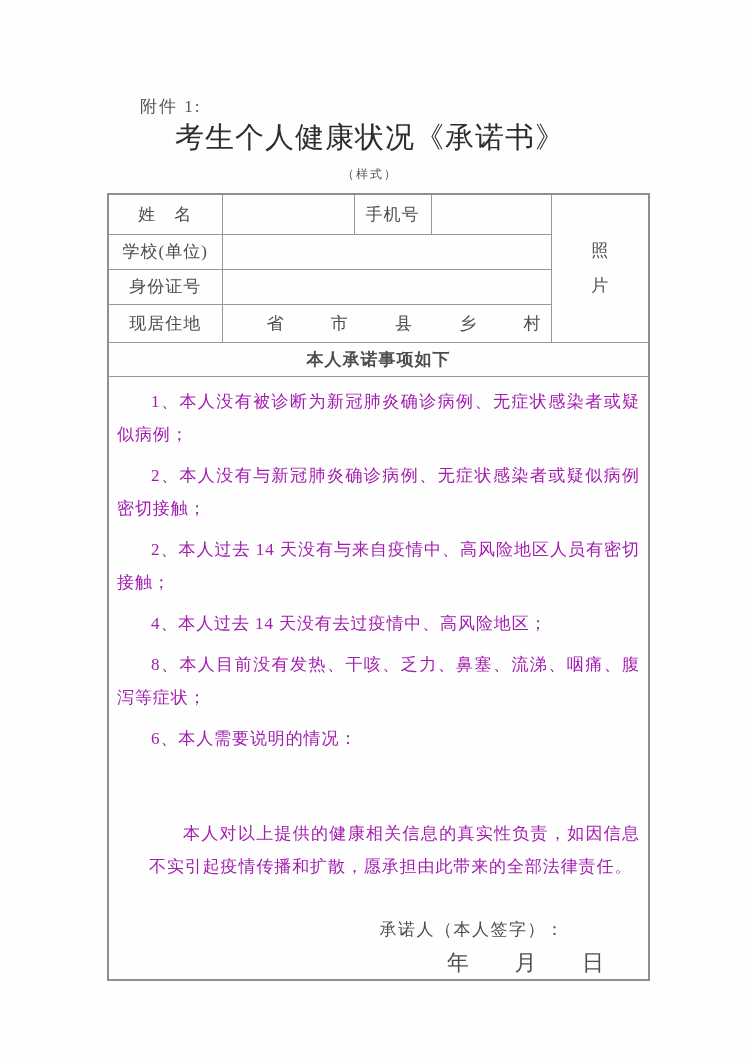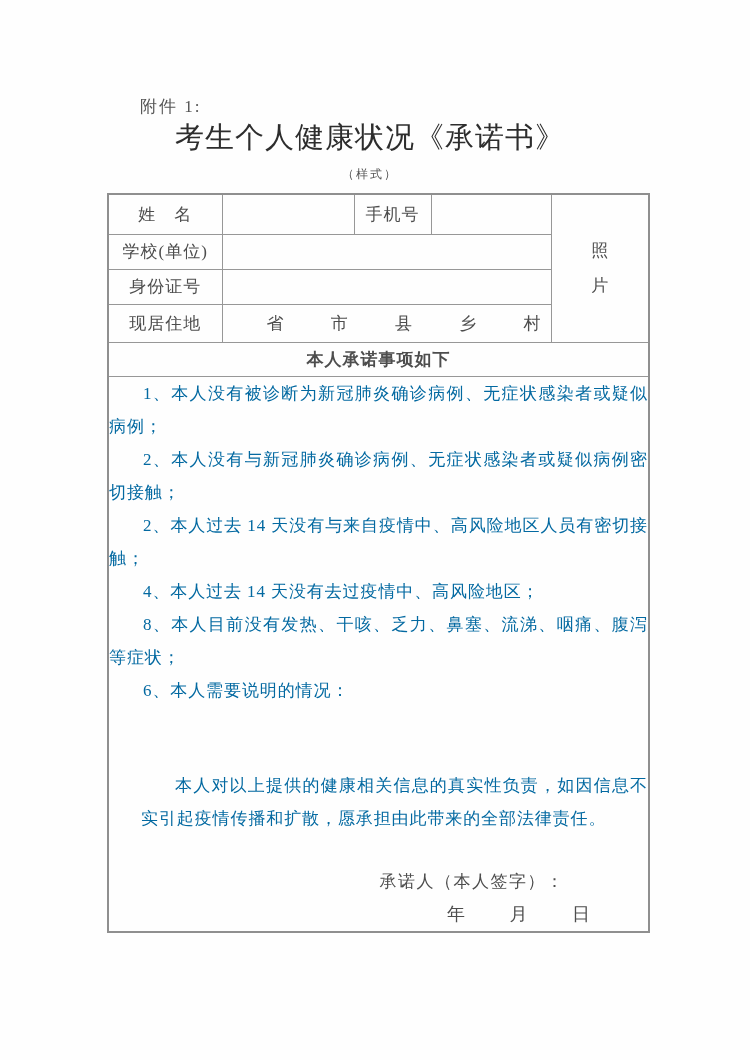--- a/index.html
+++ b/index.html
@@ -94,41 +94,41 @@
     justify-content: space-between;
     padding: 0 10px 0 44px;
     letter-spacing: 0;
   }
   td.content-cell {
     vertical-align: top;
     padding: 5px 8px 0 8px;
     height: 554px;
   }
   .item, .closing {
-    margin: 0;
+    margin: 8px;
     text-indent: 2em;
     line-height: 33px;
     letter-spacing: 0.9px;
     text-align: justify;
     font-size: 17px;
-    color: #0369a1;
+    color: #a21caf;
   }
   .closing { margin-top: 62px; padding-left: 32px; }
   .signature-line {
     margin-top: 30px;
     margin-left: 187px;
     line-height: 33px;
     letter-spacing: 1.5px;
     font-size: 17px;
     text-align: center;
   }
   .date-line {
     margin-left: 338px;
     line-height: 33px;
-    font-size: 18px;
+    font-size: 22px;
   }
   .date-line span + span { margin-left: 40px; }
 </style>
 </head>
 <body>
 
 <div class="page">
 
   <div class="attachment">附件 1:</div>
 

